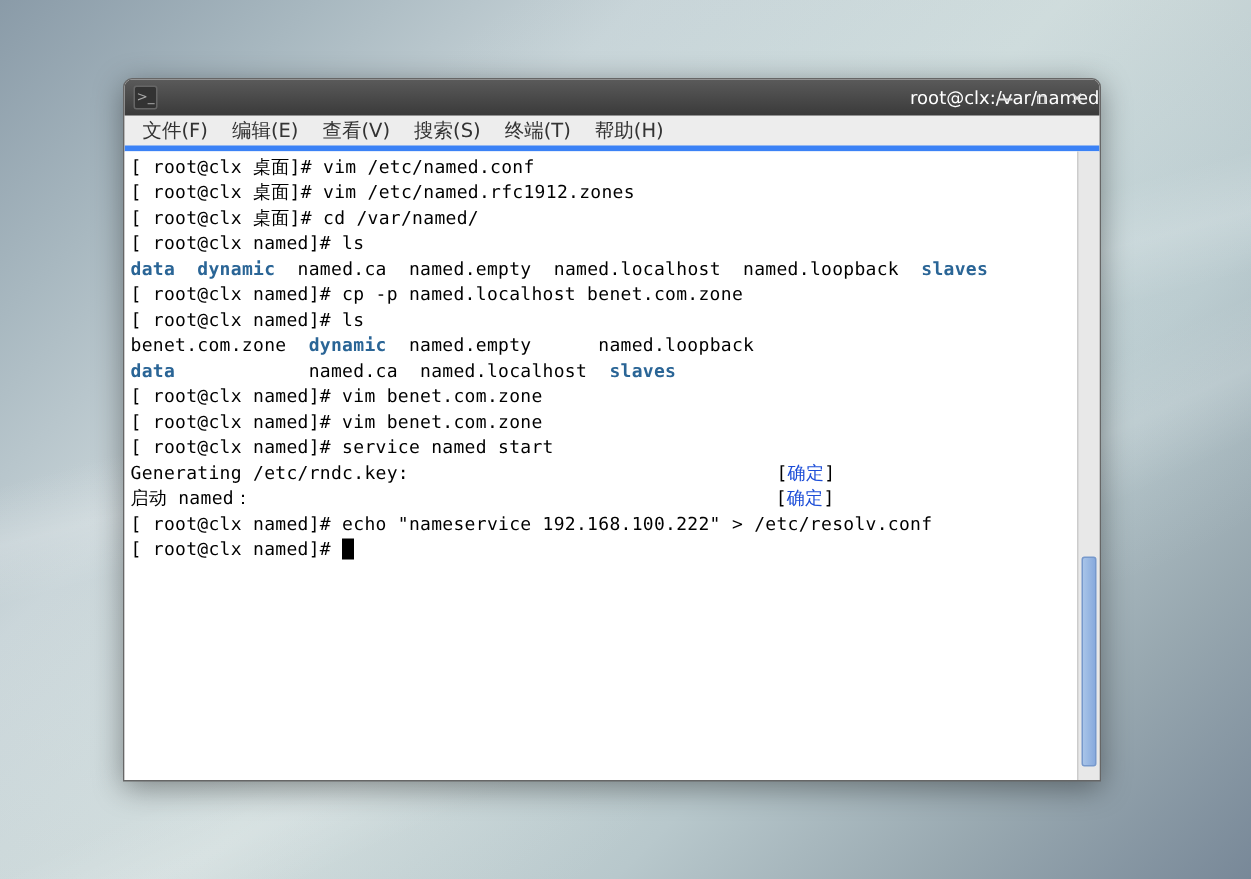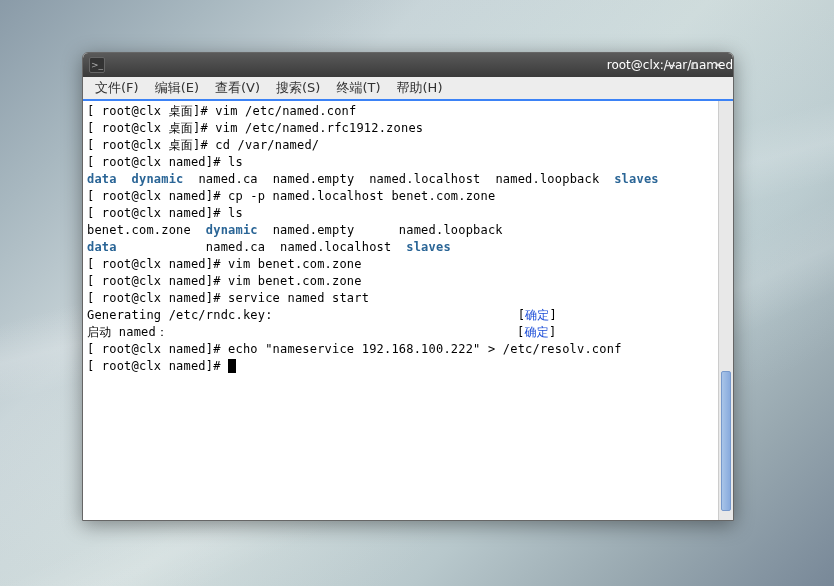--- a/index.html
+++ b/index.html
@@ -83,21 +83,21 @@
       align-items: center;
       justify-content: center;
       color: #ddd;
       font-size: 11px;
       cursor: pointer;
       font-weight: bold;
     }
     .menubar {
       height: 24px;
       background: #ededed;
-      border-bottom: 2px solid #3b82f6;
+      border-bottom: 4px solid #3b82f6;
       display: flex;
       align-items: center;
       padding: 0 4px;
       font-size: 13px;
       color: #333;
     }
     .menu-item {
       padding: 2px 8px;
       cursor: pointer;
     }

